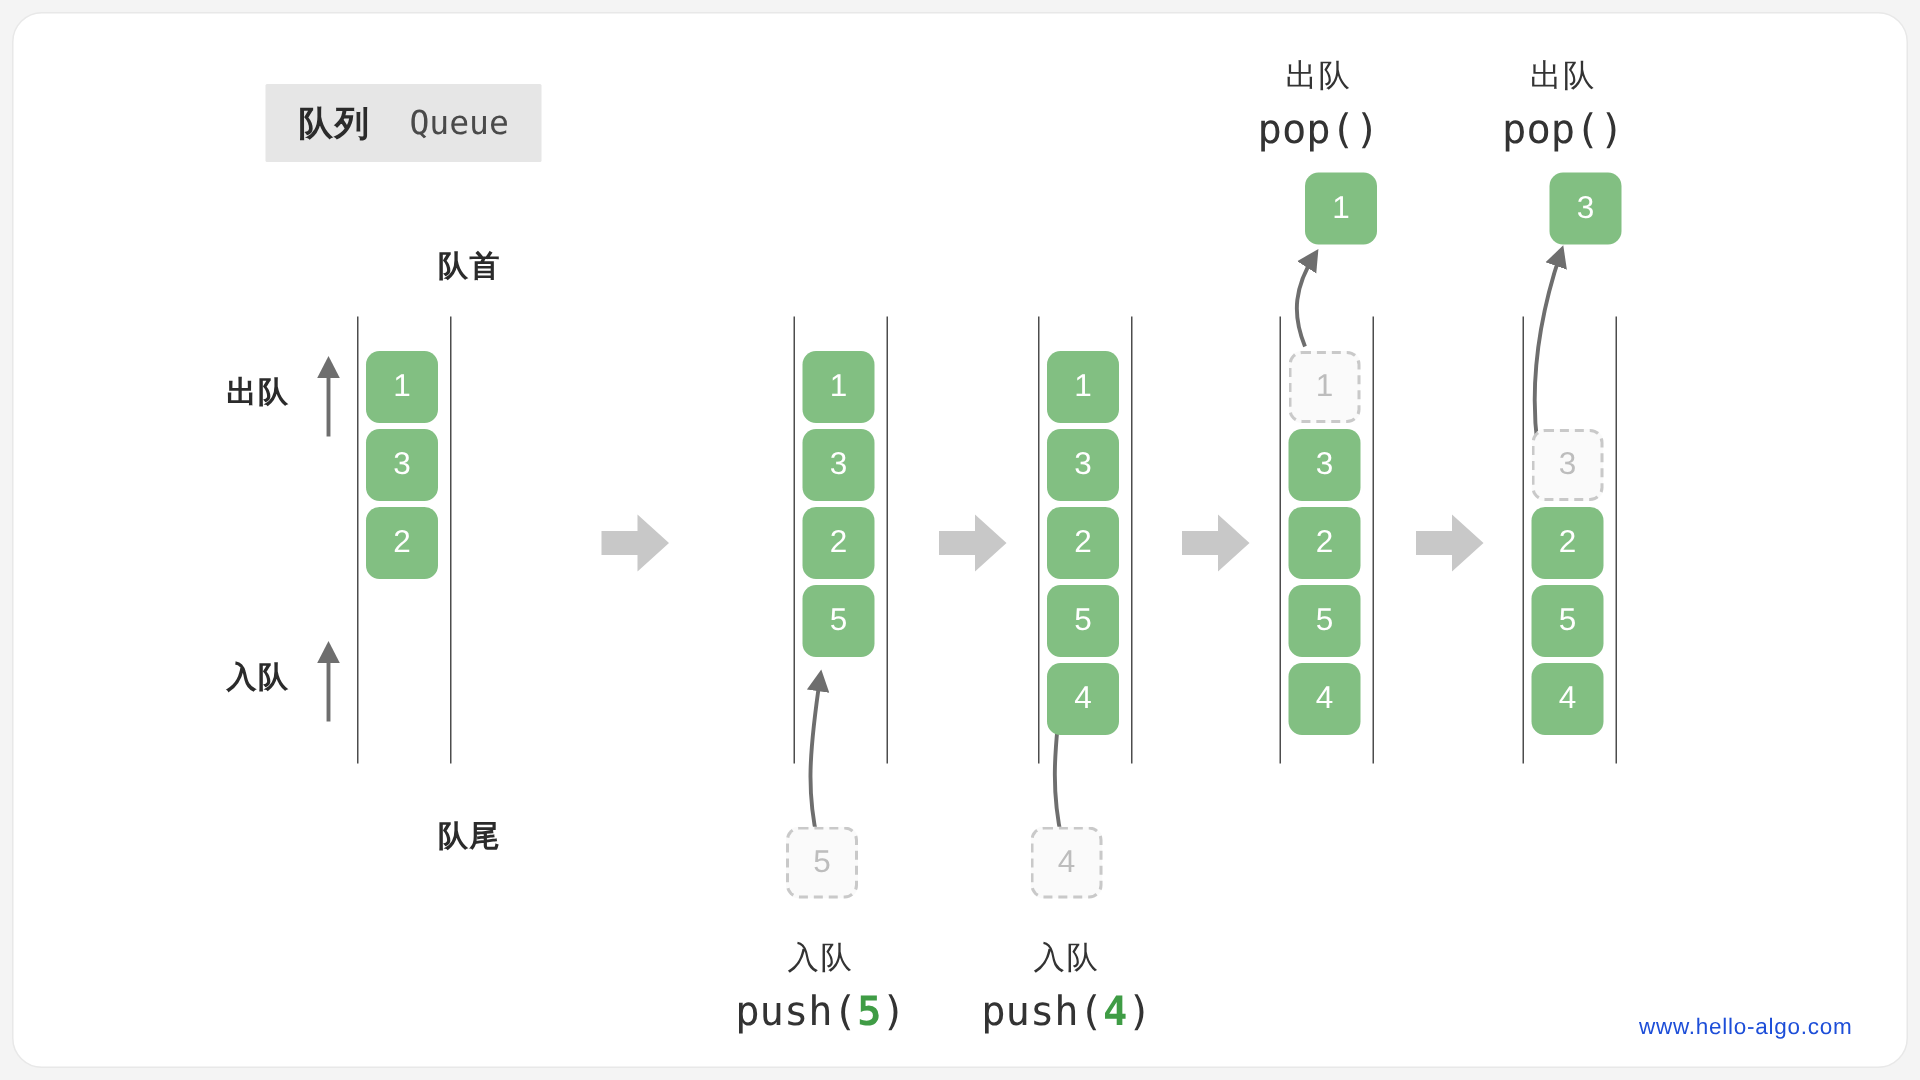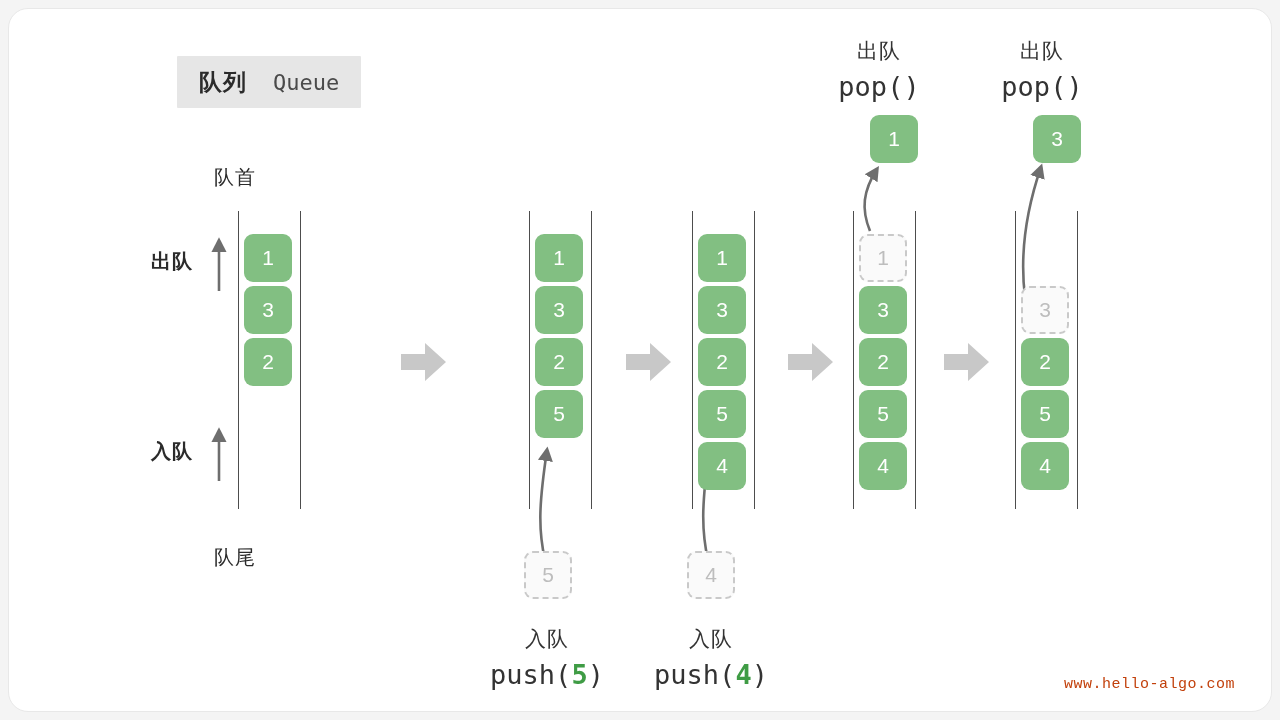--- a/index.html
+++ b/index.html
@@ -55,25 +55,25 @@
     font-family: "DejaVu Sans Mono", "Liberation Mono", monospace;
     font-size: 22px;
     color: #4a4a4a;
     margin-left: 16px;
   }
 
   
   .hdr-label {
     position: absolute;
     font-size: 20px;
-    font-weight: normal;
+    font-weight: bold;
     color: #2b2b2b;
     letter-spacing: 1px;
     white-space: nowrap;
-    text-align: left;
+    text-align: right;
   }
   .side-label {
     position: absolute;
     font-size: 20px;
     font-weight: bold;
     color: #2b2b2b;
     letter-spacing: 1px;
     white-space: nowrap;
   }
   .op-label {
@@ -134,23 +134,23 @@
     width: 1264px;
     height: 704px;
     pointer-events: none;
   }
 
   
   .watermark {
     position: absolute;
     right: 36px;
     bottom: 18px;
-    font-family: Liberation Mono, monospace;
+    font-family: Liberation Sans, sans-serif;
     font-size: 15px;
-    color: #c2410c;
+    color: #1d4ed8;
     letter-spacing: 0.5px;
   }
 </style>
 </head>
 <body>
 
 <div id="stage">
   <div class="card">
 
     <svg id="arrows" viewBox="0 0 1264 704">

